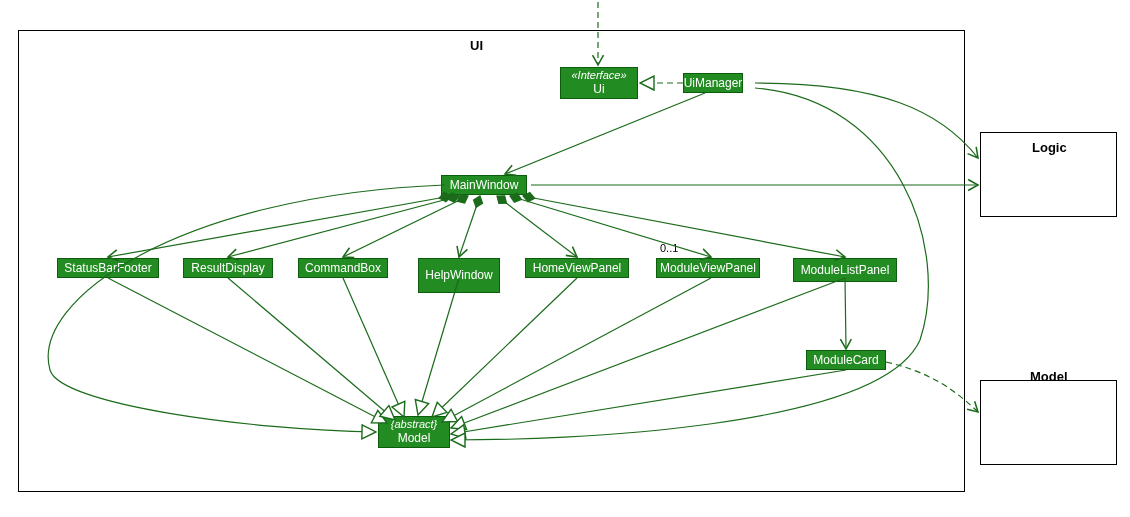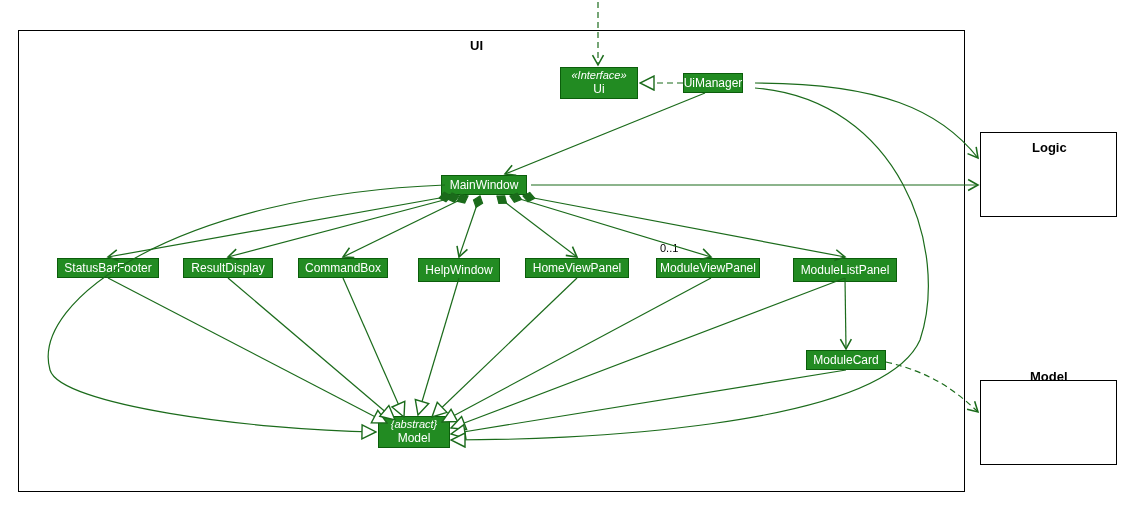--- a/index.html
+++ b/index.html
@@ -83,21 +83,21 @@
 
 <div class="node" style="left:57px; top:258px; width:102px; height:20px;">
   <span>StatusBarFooter</span>
 </div>
 <div class="node" style="left:183px; top:258px; width:90px; height:20px;justify-content:flex-end;">
   <span>ResultDisplay</span>
 </div>
 <div class="node" style="left:298px; top:258px; width:90px; height:20px;">
   <span>CommandBox</span>
 </div>
-<div class="node" style="left:418px; top:258px; width:82px; height:24px;">
+<div class="node" style="left:418px; top:258px; width:82px; height:35px;">
   <span>HelpWindow</span>
 </div>
 <div class="node" style="left:525px; top:258px; width:104px; height:20px;">
   <span>HomeViewPanel</span>
 </div>
 <div class="node" style="left:656px; top:258px; width:104px; height:20px;">
   <span>ModuleViewPanel</span>
 </div>
 <div class="node" style="left:793px; top:258px; width:104px; height:24px;">
   <span>ModuleListPanel</span>

